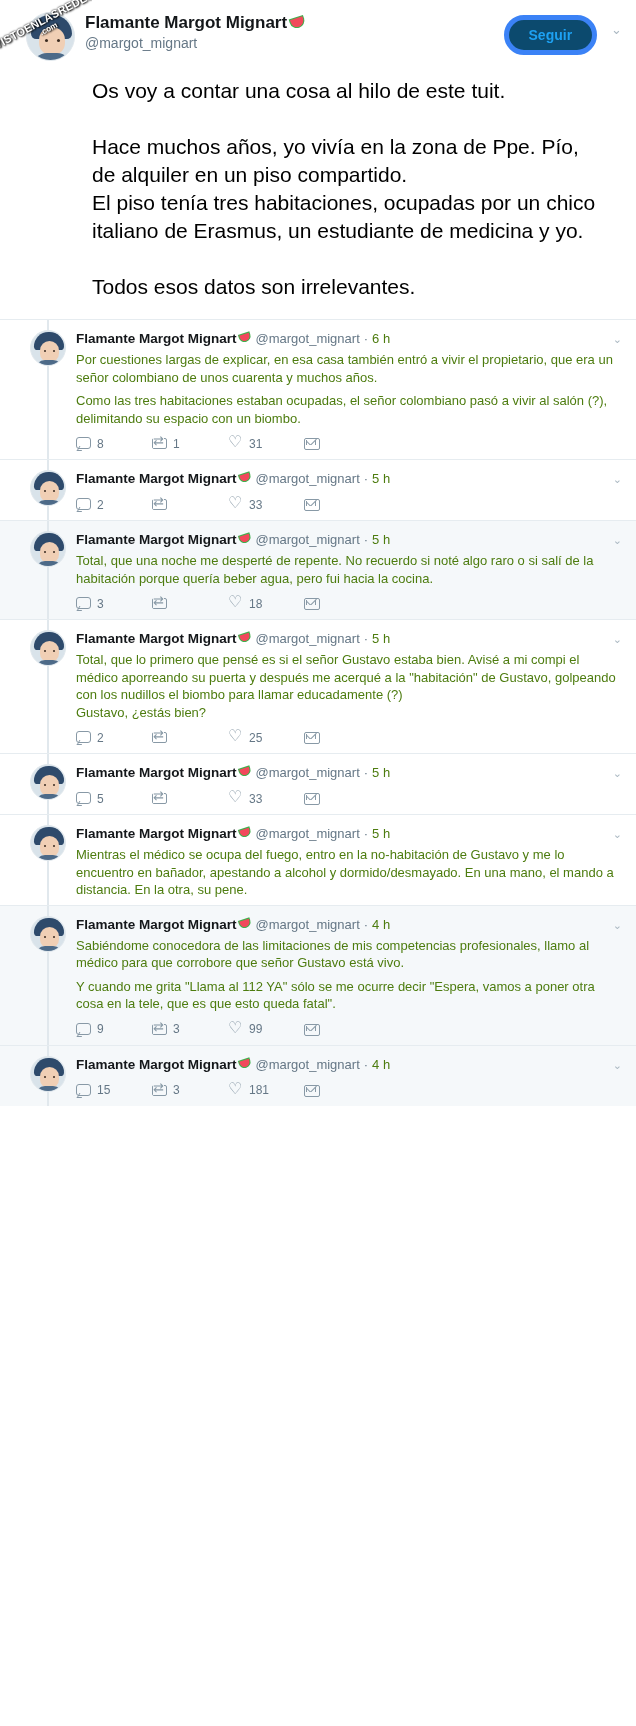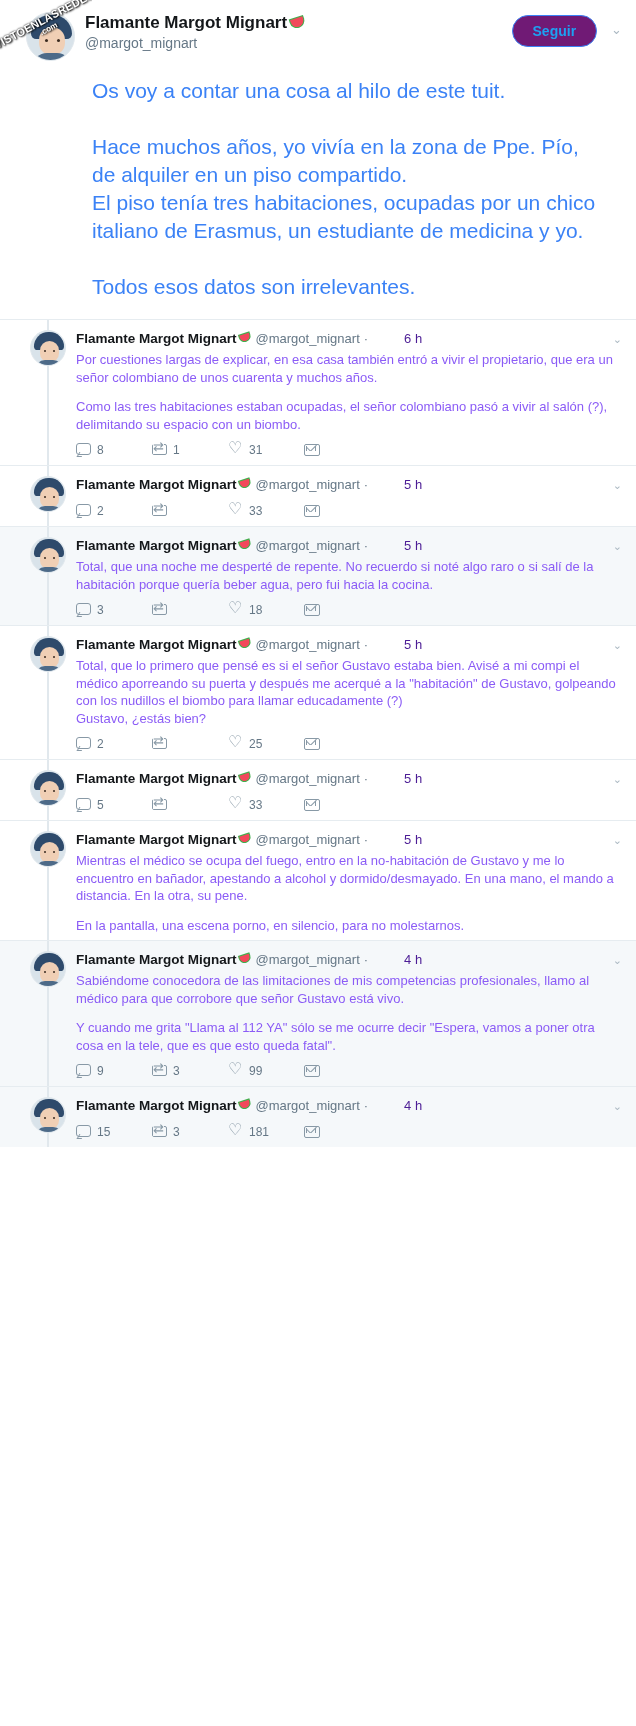--- a/index.html
+++ b/index.html
@@ -127,23 +127,23 @@
     border-radius: 0 0 9px 9px;
     transform: rotate(-18deg);
   }
   .mt-handle {
     font-size: 14px;
     color: #657786;
     line-height: 18px;
     margin-top: 1px;
   }
   .follow-btn {
-    border: 1px solid #3b82f6;
+    border: 5px solid #3b82f6;
     color: #1da1f2;
-    background: #701a75;
+    background: #0c4a6e;
     border-radius: 20px;
     font-size: 14px;
     font-weight: bold;
     padding: 7px 20px;
     cursor: pointer;
     line-height: 16px;
     flex: 0 0 auto;
     margin-top: 3px;
   }
   .caret {
@@ -151,21 +151,21 @@
     font-size: 13px;
     margin-left: 14px;
     margin-top: 10px;
     flex: 0 0 auto;
     cursor: pointer;
   }
 
   .mt-body {
     font-size: 21px;
     line-height: 28px;
-    color: #3b82f6;
+    color: #000000;
     padding: 16px 20px 18px 78px;
     white-space: pre-wrap;
   }
 
   
   .thread-item {
     display: flex;
     padding: 10px 14px 6px 30px;
     position: relative;
     border-top: 1px solid #e6ecf0;
@@ -204,36 +204,36 @@
     width: 12px; height: 12px; vertical-align: -1px; margin-left: 2px;
   }
   .melon.sm .rind { top: 2px; width: 12px; height: 9px; border-radius: 0 0 8px 8px;}
   .melon.sm .flesh { left: 1px; top: 3px; width: 10px; height: 7px; border-radius: 0 0 7px 7px;}
   .ti-handle {
     color: #657786;
     margin-left: 5px;
     font-size: 13px;
   }
   .ti-dot { color:#657786; margin: 0 4px; font-size: 13px;}
-  .ti-time { color: #4c1d95; font-size: 13px; margin-left: 32px;}
+  .ti-time { color: #4d7c0f; font-size: 13px;}
   .ti-caret {
     margin-left: auto;
     color: #aab8c2;
     font-size: 11px;
     cursor: pointer;
     padding-left: 8px;
   }
   .ti-text {
     font-size: 13px;
     line-height: 17.5px;
-    color: #8b5cf6;
+    color: #4d7c0f;
     margin-top: 3px;
     white-space: pre-wrap;
   }
-  .ti-text + .ti-text { margin-top: 12px; }
+  .ti-text + .ti-text { margin-top: 6px; }
 
   .actions {
     display: flex;
     align-items: center;
     margin-top: 9px;
     color: #657786;
     font-size: 12px;
     padding-bottom: 2px;
   }
   .act {
@@ -600,21 +600,20 @@
             <span class="melon sm">
               <span class="rind"></span>
               <span class="flesh"></span>
             </span>
             <span class="ti-handle">@margot_mignart</span>
             <span class="ti-dot">·</span>
             <span class="ti-time">5 h</span>
             <span class="ti-caret">⌄</span>
           </div>
           <div class="ti-text">Mientras el médico se ocupa del fuego, entro en la no-habitación de Gustavo y me lo encuentro en bañador, apestando a alcohol y dormido/desmayado. En una mano, el mando a distancia. En la otra, su pene.</div>
-          <div class="ti-text">En la pantalla, una escena porno, en silencio, para no molestarnos.</div>
         </div>
       </div>
       <div class="thread-item alt">
         <div class="line"></div>
         <div class="ti-avatar-wrap">
           <div class="avatar small">
             <div class="hair"></div>
             <div class="face"></div>
             <div class="eye l"></div>
             <div class="eye r"></div>

